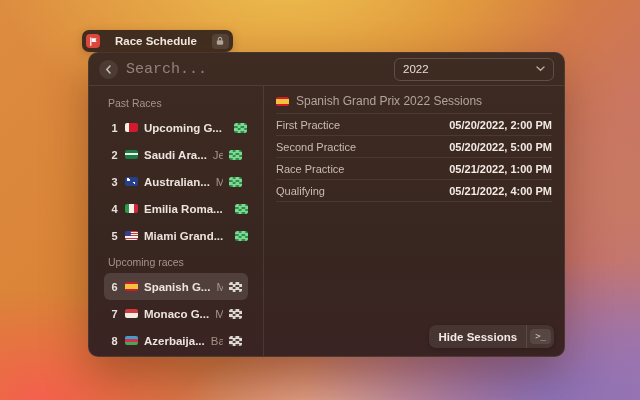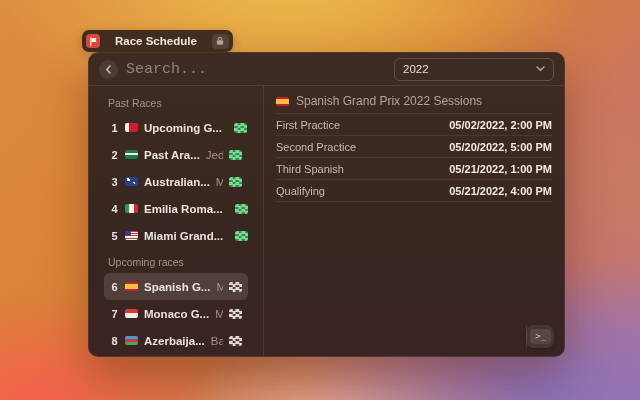--- a/index.html
+++ b/index.html
@@ -142,21 +142,21 @@
       <div class="row">
         <span class="num">1</span>
         <span class="flag f-bahrain"></span>
         <span class="rname">Upcoming G...</span>
         <span class="rloc">Sakhir, Bahr...</span>
         <span class="chk green"></span>
       </div>
       <div class="row">
         <span class="num">2</span>
         <span class="flag f-saudi"></span>
-        <span class="rname">Past Ara...</span>
+        <span class="rname">Saudi Ara...</span>
         <span class="rloc">Jeddah, Sa...</span>
         <span class="chk green"></span>
       </div>
       <div class="row">
         <span class="num">3</span>
         <span class="flag f-australia"></span>
         <span class="rname">Australian...</span>
         <span class="rloc">Melbourne,...</span>
         <span class="chk green"></span>
       </div>
@@ -208,35 +208,36 @@
     </div>
 
     <div class="detail">
       <div class="dtitle">
         <span class="flag f-spain"></span>
         <span>Spanish Grand Prix 2022 Sessions</span>
       </div>
 
       <div class="srow">
         <span class="slabel">First Practice</span>
-        <span class="sval">05/02/2022, 2:00 PM</span>
+        <span class="sval">05/20/2022, 2:00 PM</span>
       </div>
       <div class="srow">
         <span class="slabel">Second Practice</span>
         <span class="sval">05/20/2022, 5:00 PM</span>
       </div>
       <div class="srow">
-        <span class="slabel">Third Spanish</span>
+        <span class="slabel">Race Practice</span>
         <span class="sval">05/21/2022, 1:00 PM</span>
       </div>
       <div class="srow">
         <span class="slabel">Qualifying</span>
         <span class="sval">05/21/2022, 4:00 PM</span>
       </div>
 
       <div class="footerbtn">
+        <span class="fb-label">Hide Sessions</span>
         <span class="fb-div"></span>
         <span class="fb-key">&gt;_</span>
       </div>
     </div>
 
   </div>
 </div>
 
 </body></html>

